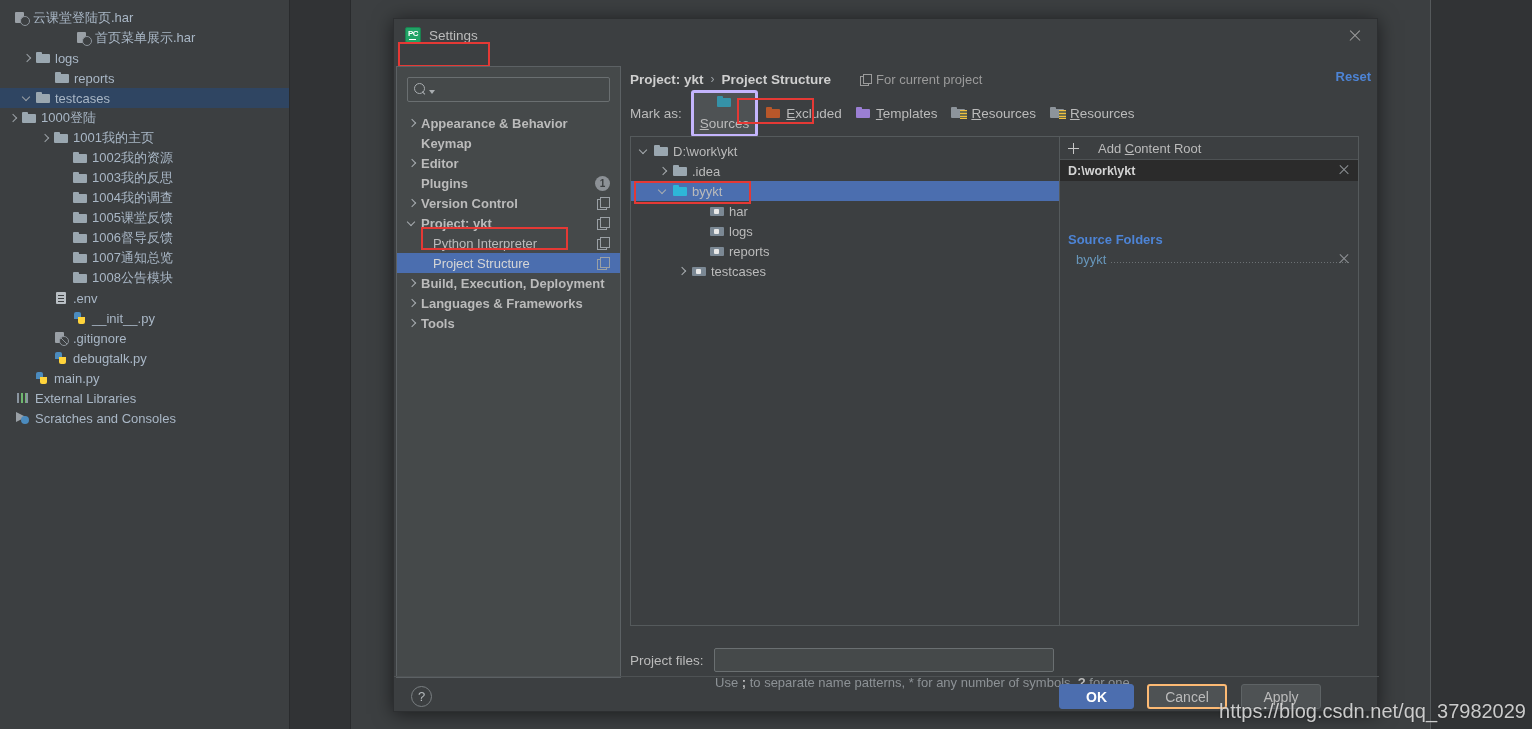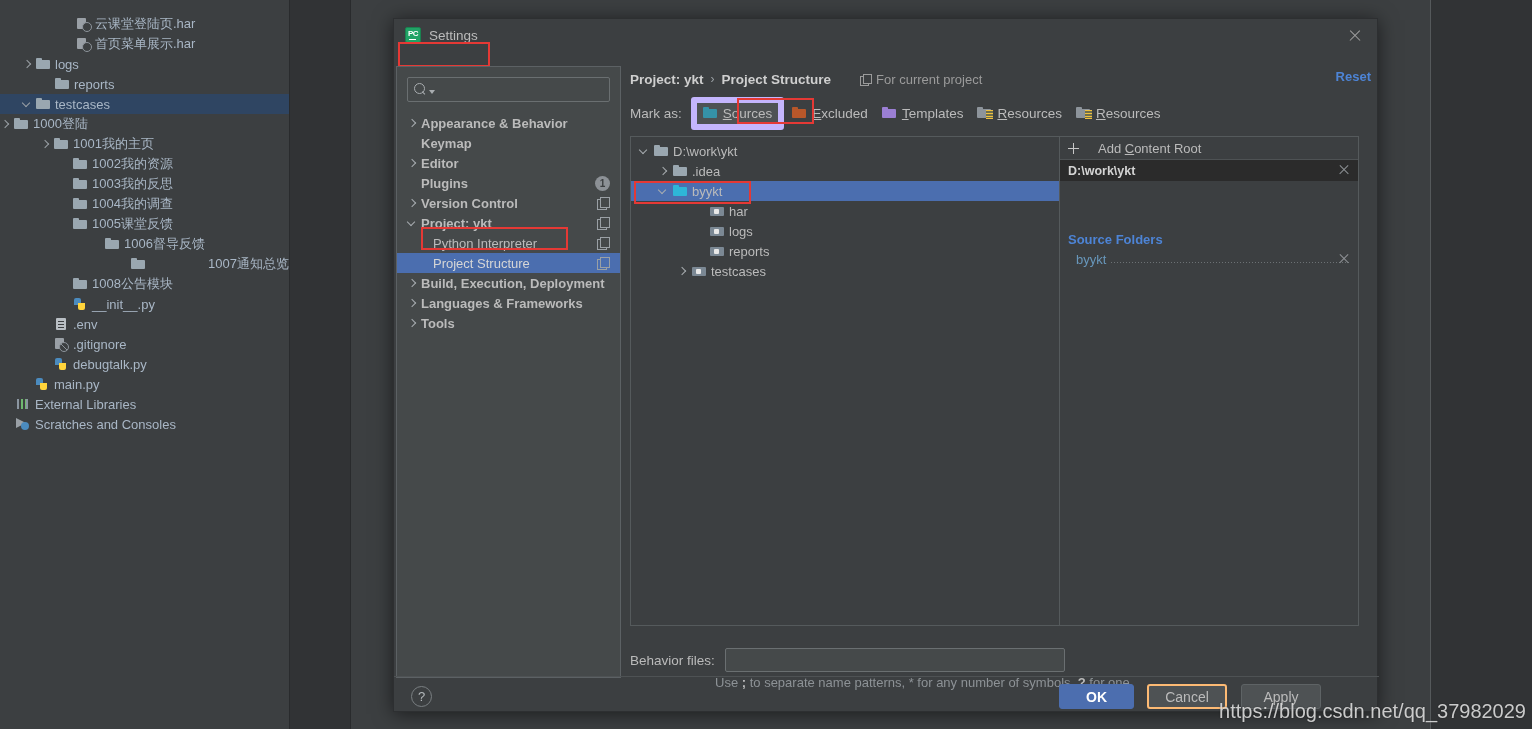--- a/index.html
+++ b/index.html
@@ -232,21 +232,21 @@
   }
 
   .markas-row {
     position:relative; height:30px; display:flex; align-items:center; padding-left:3px; gap:2px; margin-top:6px;
   }
   .markas-label { color:#bbbbbb; font-size:13.5px; margin-right:7px; }
   .mk-btn {
     display:flex; align-items:center; gap:5px; padding:3px 6px; border-radius:3px;
     color:#bbbbbb; font-size:13.5px; cursor:pointer; white-space:nowrap;
   }
-  .mk-btn.active { background:#4e5254; border:6px solid #c4b5fd; }
+  .mk-btn.active { background:#4e5254; border:3px solid #c4b5fd;flex-direction:column; }
   .mk-btn u { text-decoration:underline; }
   .mkf { width:15px; height:12px; position:relative; flex:0 0 15px; }
   .mkf::before { content:''; position:absolute; left:0; top:2px; width:14px; height:9px; border-radius:1px; }
   .mkf::after  { content:''; position:absolute; left:0; top:0px; width:6px; height:3px; border-radius:1px 1px 0 0; }
   .mkf.teal::before, .mkf.teal::after { background:#3592a8; }
   .mkf.orange::before, .mkf.orange::after { background:#b8572a; }
   .mkf.purple::before, .mkf.purple::after { background:#9b7fd4; }
   .mkf.res::before, .mkf.res::after { background:#8d949b; }
   .mkf.res .lines {
     position:absolute; right:-1px; top:3px; width:7px; height:9px; background:#f0c040;
@@ -351,21 +351,21 @@
     <div class="ide-col-a"></div>
     <div class="ide-col-b"></div>
     <div class="ide-col-c"></div>
     <div class="ide-col-d"></div>
     <div class="ide-divider" style="left:289px"></div>
     <div class="ide-divider" style="left:350px"></div>
     <div class="ide-divider" style="left:1430px;background:#55595b"></div>
   </div>
 
   <div class="proj-tree" id="proj-tree">
-      <div class="ptrow" style="padding-left: 62px; margin-top: 14px;">
+      <div class="ptrow" style="margin-top: 8px;">
         <span class="arrow"></span>
         <span class="ic har"></span>
         <span class="lbl">云课堂登陆页.har</span>
       </div>
       <div class="ptrow" style="padding-left: 62px;">
         <span class="arrow"></span>
         <span class="ic har"></span>
         <span class="lbl">首页菜单展示.har</span>
       </div>
       <div class="ptrow" style="padding-left: 22px;">
@@ -376,21 +376,21 @@
       <div class="ptrow" style="padding-left: 41px;">
         <span class="arrow"></span>
         <span class="ic folder"></span>
         <span class="lbl">reports</span>
       </div>
       <div class="ptrow sel" style="padding-left: 22px;">
         <span class="arrow d"></span>
         <span class="ic folder"></span>
         <span class="lbl">testcases</span>
       </div>
-      <div class="ptrow" style="">
+      <div class="ptrow" style=" margin-left: 8px;">
         <span class="arrow r"></span>
         <span class="ic folder"></span>
         <span class="lbl">1000登陆</span>
       </div>
       <div class="ptrow" style="padding-left: 40px;">
         <span class="arrow r"></span>
         <span class="ic folder"></span>
         <span class="lbl">1001我的主页</span>
       </div>
       <div class="ptrow" style="padding-left: 59px;">
@@ -406,44 +406,44 @@
       <div class="ptrow" style="padding-left: 59px;">
         <span class="arrow"></span>
         <span class="ic folder"></span>
         <span class="lbl">1004我的调查</span>
       </div>
       <div class="ptrow" style="padding-left: 59px;">
         <span class="arrow"></span>
         <span class="ic folder"></span>
         <span class="lbl">1005课堂反馈</span>
       </div>
-      <div class="ptrow" style="padding-left: 59px; margin-left: 32px;">
+      <div class="ptrow" style="padding-left: 59px;">
         <span class="arrow"></span>
         <span class="ic folder"></span>
         <span class="lbl">1006督导反馈</span>
       </div>
-      <div class="ptrow" style="padding-left: 59px; justify-content: space-between;">
+      <div class="ptrow" style="padding-left: 59px;">
         <span class="arrow"></span>
         <span class="ic folder"></span>
         <span class="lbl">1007通知总览</span>
       </div>
       <div class="ptrow" style="padding-left: 59px;">
         <span class="arrow"></span>
         <span class="ic folder"></span>
         <span class="lbl">1008公告模块</span>
+      </div>
+      <div class="ptrow" style="padding-left: 40px;">
+        <span class="arrow"></span>
+        <span class="ic file"></span>
+        <span class="lbl">.env</span>
       </div>
       <div class="ptrow" style="padding-left: 59px;">
         <span class="arrow"></span>
         <span class="ic py"></span>
         <span class="lbl">__init__.py</span>
-      </div>
-      <div class="ptrow" style="padding-left: 40px;">
-        <span class="arrow"></span>
-        <span class="ic file"></span>
-        <span class="lbl">.env</span>
       </div>
       <div class="ptrow" style="padding-left: 40px;">
         <span class="arrow"></span>
         <span class="ic git"></span>
         <span class="lbl">.gitignore</span>
       </div>
       <div class="ptrow" style="padding-left: 40px;">
         <span class="arrow"></span>
         <span class="ic py"></span>
         <span class="lbl">debugtalk.py</span>
@@ -635,21 +635,21 @@
             <div class="src-title">Source Folders</div>
             <div class="src-item">
               <span>byykt</span>
               <span class="dots"></span>
               <span class="x-close"></span>
             </div>
           </div>
         </div>
 
         <div class="exclude-row">
-          <span class="exclude-label">Behavior files:</span>
+          <span class="exclude-label">Project files:</span>
           <input class="exclude-input" type="text" value="" placeholder="" style="">
         </div>
         <div class="exclude-hint">
           <span>Use </span><b>;</b><span> to separate name patterns, * for any number of</span>
           <span>symbols, </span><b>?</b><span> for one.</span>
         </div>
 
       </div>
     </div>
 

